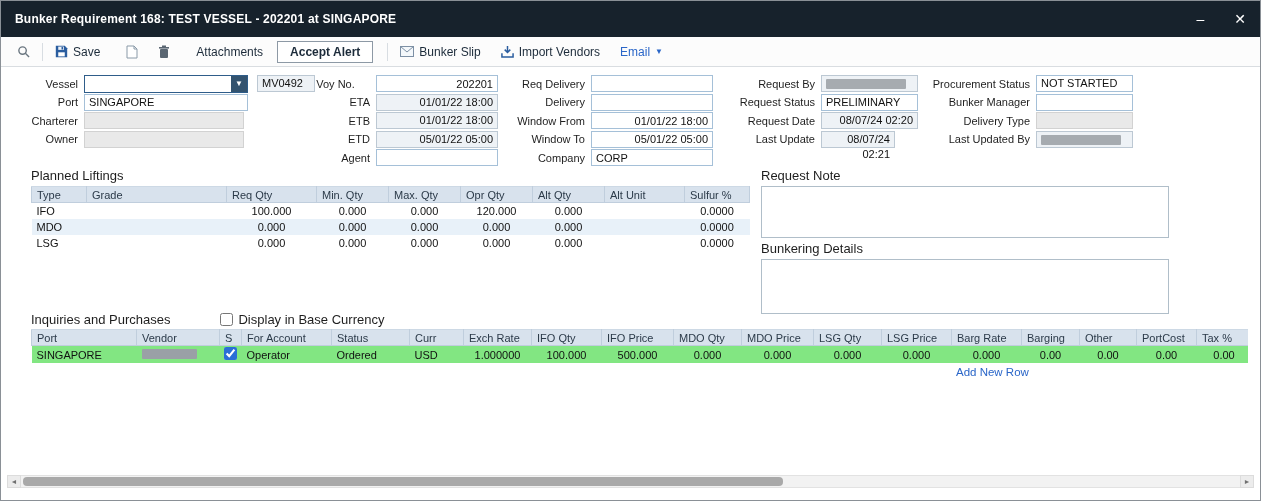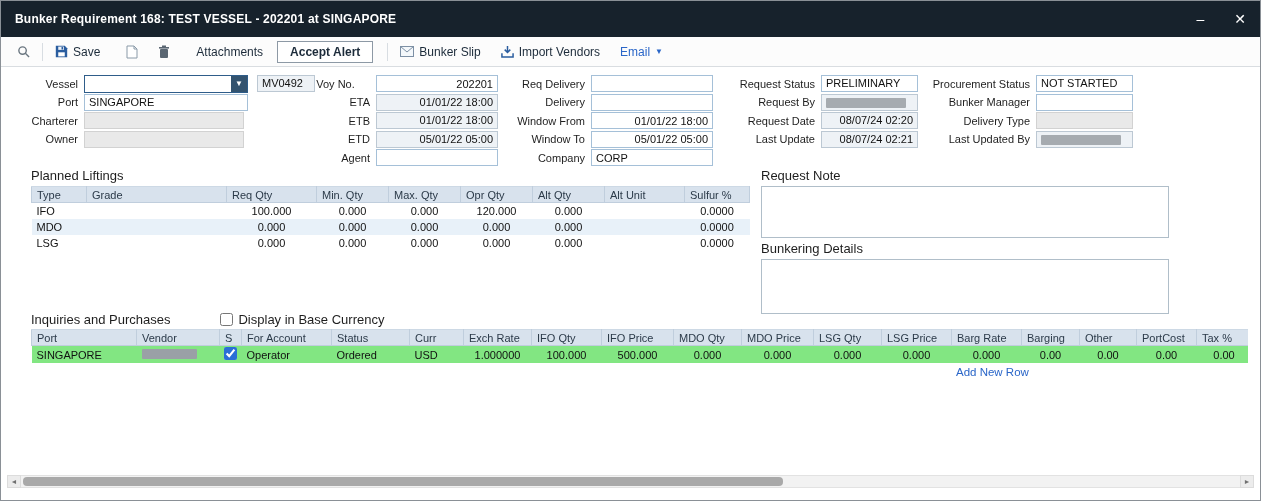--- a/index.html
+++ b/index.html
@@ -195,34 +195,34 @@
       <input class="finput num" style="width: 122px;" value="05/01/22 05:00">
     </div>
     <div class="frow">
       <span class="flabel" style="width:110px;">Company</span>
       <input class="finput" style="width: 122px;" value="CORP">
     </div>
   </div>
 
   <div class="fgroup" style="left:715px; top:74px;">
     <div class="frow">
+      <span class="flabel" style="width:105px;">Request By</span>
+      <div class="fbox ro" style="width:97px;"><span class="redact" style="width:80px; margin-top:3px;"></span></div>
+    </div>
+    <div class="frow">
       <span class="flabel" style="width:105px;">Request Status</span>
       <div class="fbox" style="width:97px;">PRELIMINARY</div>
     </div>
     <div class="frow">
-      <span class="flabel" style="width:105px;">Request By</span>
-      <div class="fbox ro" style="width:97px;"><span class="redact" style="width:80px; margin-top:3px;"></span></div>
-    </div>
-    <div class="frow">
       <span class="flabel" style="width:105px;">Request Date</span>
       <div class="fbox ro num" style="width:97px;">08/07/24 02:20</div>
     </div>
     <div class="frow">
       <span class="flabel" style="width:105px;">Last Update</span>
-      <div class="fbox ro num" style="width:97px;">08/07/24 02:21</div>
+      <div class="fbox ro num" style="width:74px;">08/07/24 02:21</div>
     </div>
   </div>
 
   <div class="fgroup" style="left:920px; top:74px;">
     <div class="frow">
       <span class="flabel" style="width:115px;">Procurement Status</span>
       <div class="fbox" style="width:97px;">NOT STARTED</div>
     </div>
     <div class="frow">
       <span class="flabel" style="width:115px;">Bunker Manager</span>

